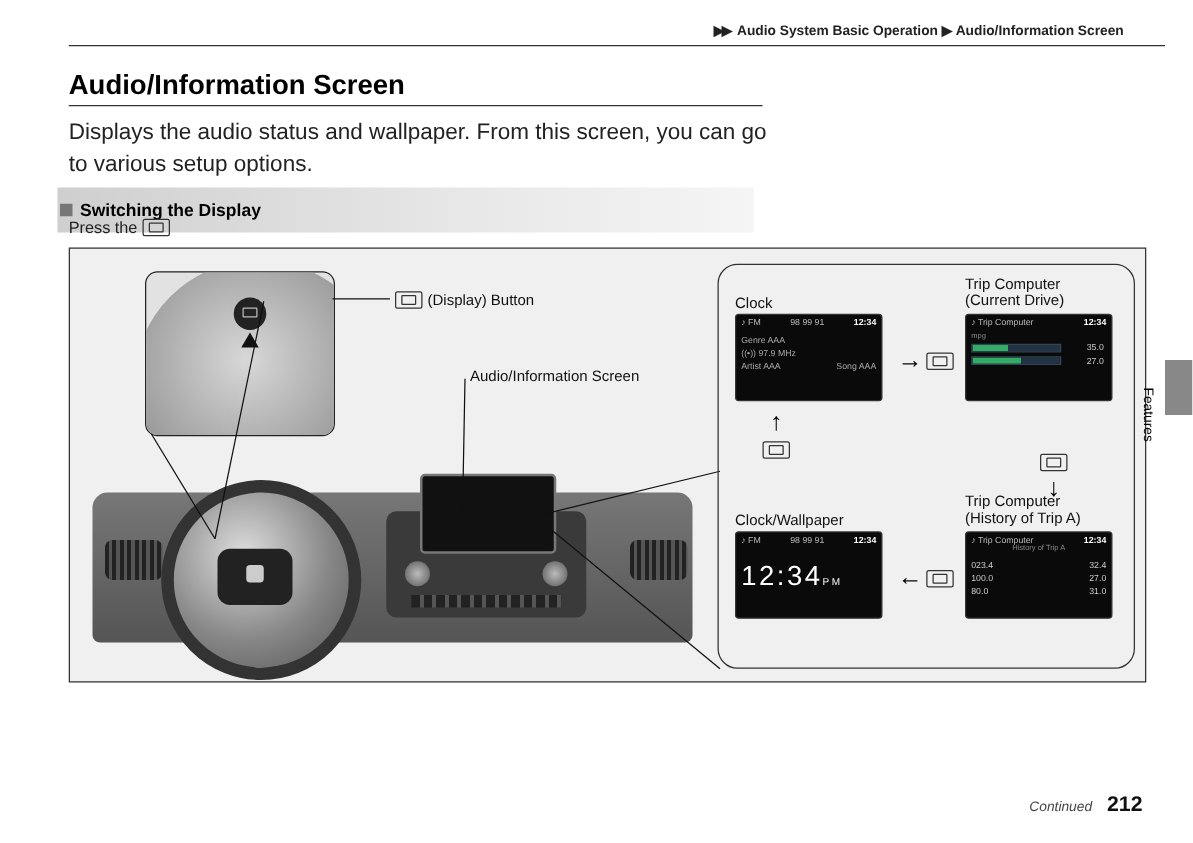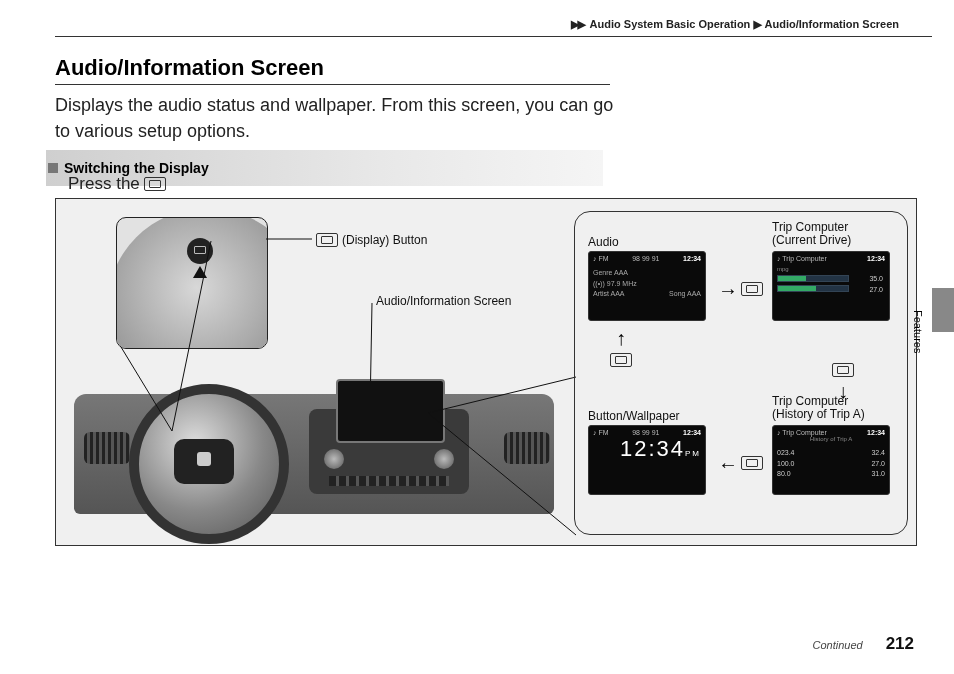--- a/index.html
+++ b/index.html
@@ -69,22 +69,22 @@
     font-size: 14px;
     font-weight: bold;
   }
   .section-bar .sq {
     display:inline-block;
     width:10px;height:10px;background:#777;margin-right:6px;
   }
   .instruction {
     position: absolute;
     top: 174px;
-    left: 68px;
-    font-size: 17px;
+    left: 55px;
+    font-size: 13px;
     color: #222;
     display:flex;
     align-items:center;
     gap:4px;
   }
   .display-icon {
     display:inline-flex;
     width:20px;height:12px;
     border:1px solid #333;
     border-radius:2px;
@@ -215,21 +215,21 @@
     font-size:7px;
     padding:3px 4px;
     box-sizing:border-box;
   }
   .mini-screen .topbar{
     display:flex; justify-content:space-between; font-size:7px; color:#bbb;
   }
   .mini-screen .topbar .time{color:#fff;font-weight:bold;}
   .mini-screen .body-lines{ margin-top:6px; line-height:1.5; color:#aaa;}
   .mini-screen.clock .bigtime{
-    font-size:22px; text-align:right; letter-spacing:2px; color:#fff;
+    font-size:22px; text-align:left; margin-top:12px; letter-spacing:2px; color:#fff;
   }
   .mini-screen.trip .bars{
     margin-top:4px; display:flex; flex-direction:column; gap:3px;
   }
   .mini-screen.trip .bar{
     height:5px; width:70px; background:linear-gradient(to right,#3a6,#3a6 40%, #234 40%);
     border:1px solid #345;
   }
   .mini-screen.trip .nums{
     position:absolute; right:6px; top:22px; font-size:7px; color:#ccc; text-align:right; line-height:1.5;
@@ -277,21 +277,21 @@
     top:310px; right:30px;
     font-size:11px;
     writing-mode: vertical-rl;
     text-orientation: mixed;
   }
 
   .footer{
     position:absolute;
     bottom:20px; right:40px;
     font-size:12px;
-    display:flex; align-items:baseline; gap:23px;
+    display:flex; align-items:baseline; gap:12px;
   }
   .footer .cont{ font-style:italic; color:#444; font-size:11px;}
   .footer .pnum{ font-size:17px; font-weight:600; color:#111;}
 </style>
 </head>
 <body>
 
 <div class="breadcrumb">
   <span class="arrows">▶▶</span>
   <span>Audio System Basic Operation</span>
@@ -350,24 +350,24 @@
   <div class="callout cb1">
     <span class="display-icon"></span>
     <span>(Display) Button</span>
   </div>
   <div class="callout cb2">
     <span>Audio/Information Screen</span>
   </div>
 
   <div class="cycle-frame"></div>
 
-  <div class="mini-label lbl-audio">Audio</div>
+  <div class="mini-label lbl-audio">Clock</div>
   <div class="mini-label lbl-tripc" style="white-space:pre-line">Trip Computer
 (Current Drive)</div>
-  <div class="mini-label lbl-clock">Button/Wallpaper</div>
+  <div class="mini-label lbl-clock">Clock/Wallpaper</div>
   <div class="mini-label lbl-hist" style="white-space:pre-line">Trip Computer
 (History of Trip A)</div>
 
   <div class="mini-screen ms-audio">
     <div class="topbar">
       <span>♪ <span>FM</span></span>
       <span>98 99 91</span>
       <span class="time">12:34</span>
     </div>
     <div class="body-lines">

